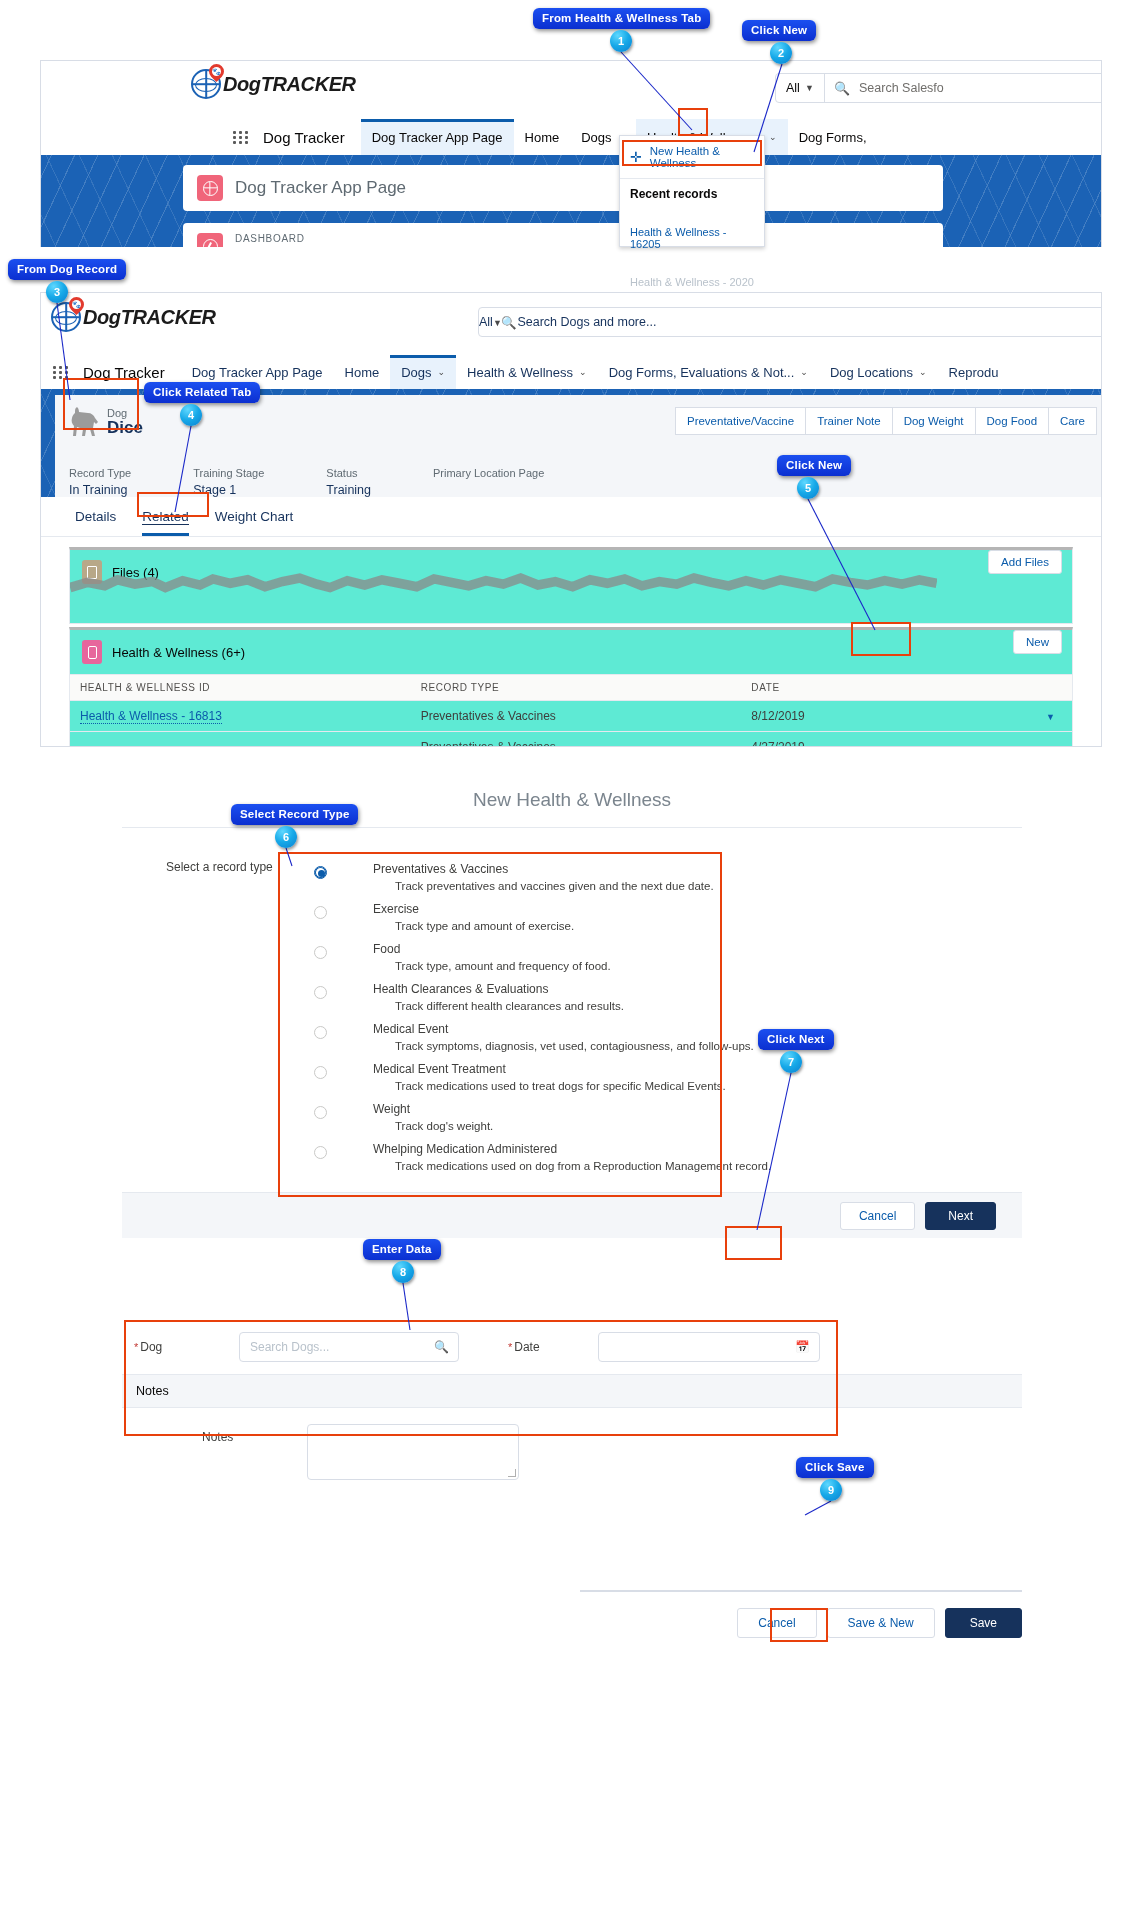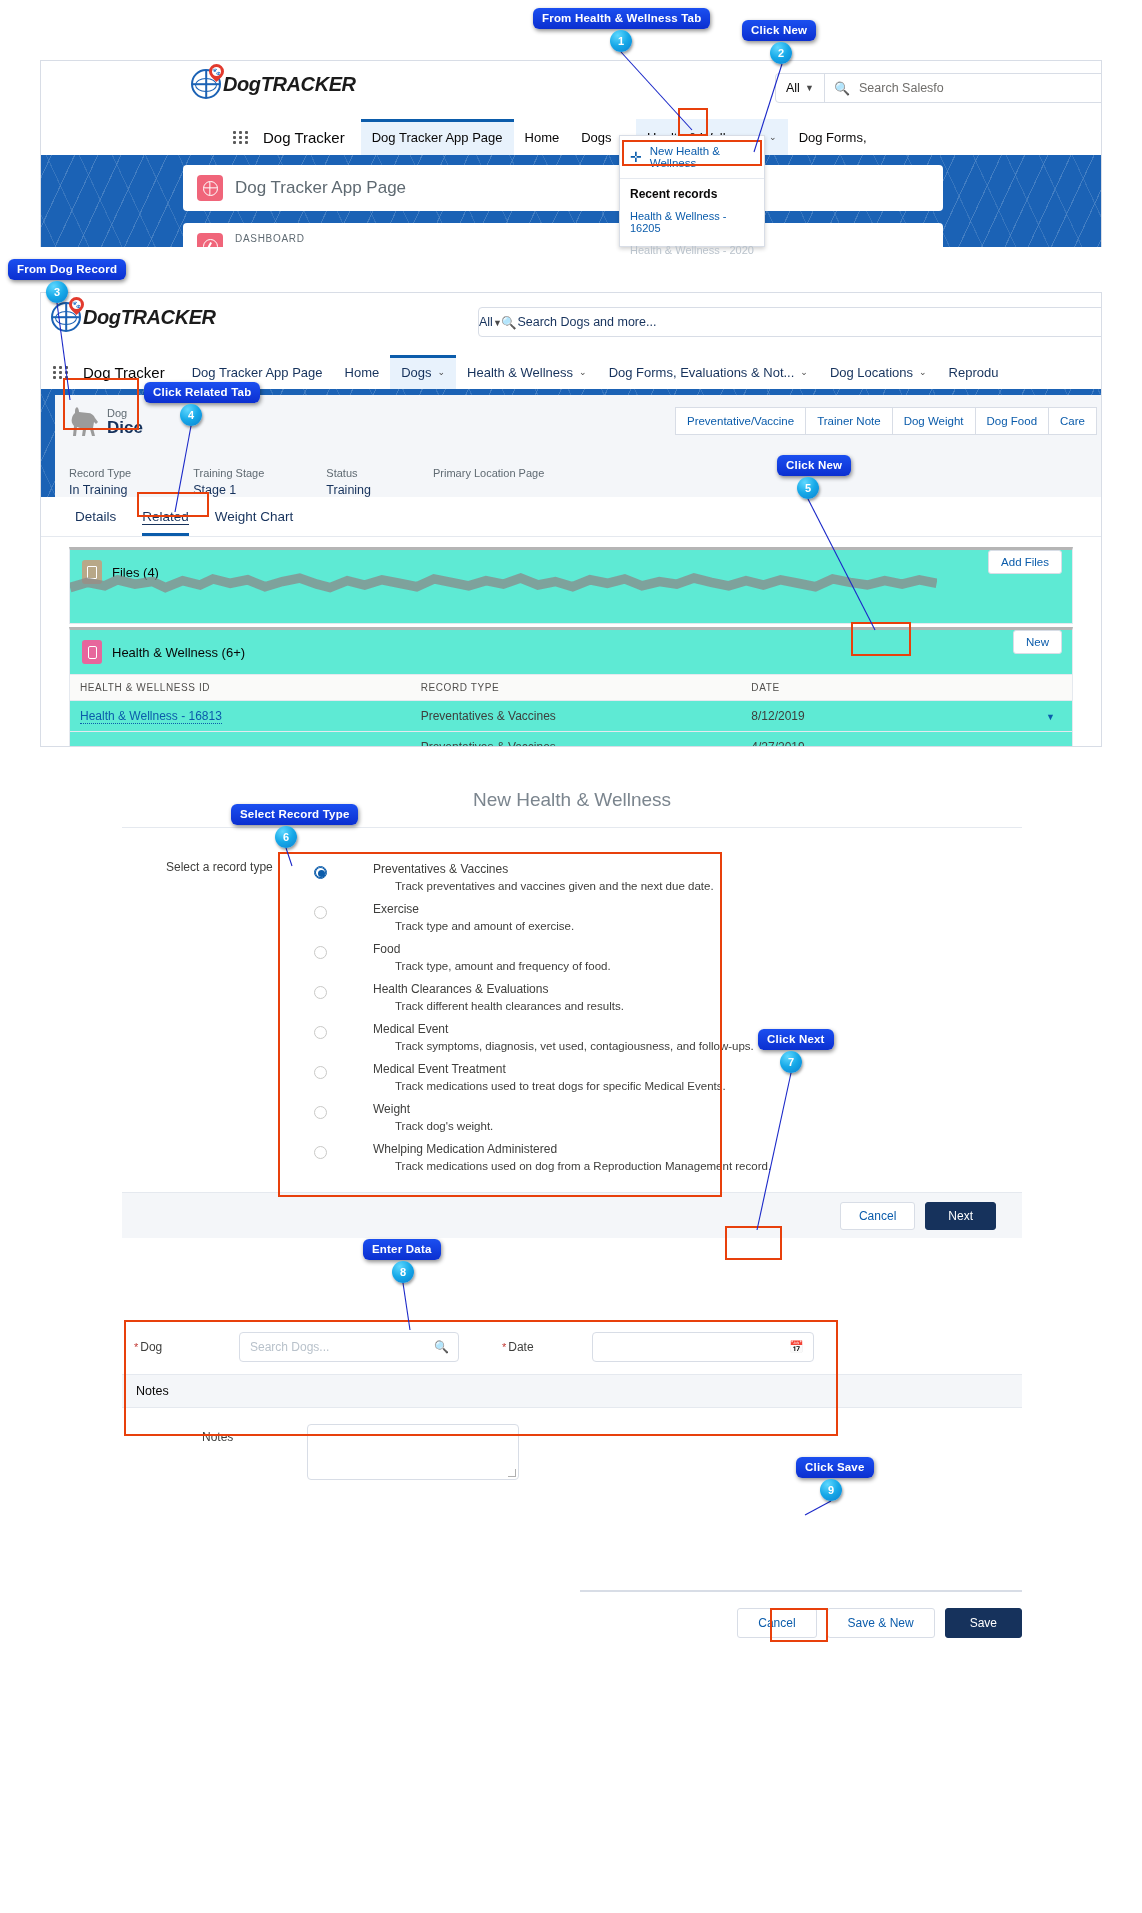--- a/index.html
+++ b/index.html
@@ -96,21 +96,21 @@
   .dtitle{font-size:15.5px;font-weight:bold;color:#16325c;margin-top:2px;}
 
   
   .ddmenu{
     position:absolute;left:619px;top:135px;width:146px;height:112px;
     background:#fff;border:1px solid #d8dde6;box-shadow:0 2px 4px rgba(0,0,0,.18);
     z-index:40;font-size:11.5px;
   }
   .ddnew{display:flex;align-items:center;gap:8px;padding:9px 10px;color:#0b5cab;border-bottom:1px solid #e5e9ef;}
   .ddrecent{padding:8px 10px 4px;font-weight:bold;color:#080707;font-size:12px;}
-  .ddrow{padding:5px 10px;color:#0b5cab;font-size:11px;}
+  .ddrow{padding:5px 10px;color:#0b5cab;font-size:11px;margin-top:16px;}
   .ddrow.fade{color:#b9c2cb;}
 
   
   #shot2{
     left:40px; top:292px; width:1062px; height:455px;
     border:1px solid #d8dde6; background:#fff; overflow:hidden;
   }
   .s2head{position:relative;height:62px;}
   .s2logo{position:absolute;left:10px;top:9px;display:flex;align-items:center;}
   .s2search{
@@ -565,21 +565,21 @@
 
 <div class="panel" id="shot4">
   <div class="frow">
     <div class="fld" style="width:350px;">
       <div class="fname"><span class="req">*</span><span>Dog</span></div>
       <div class="inp" style="width:220px;">
         <span>Search Dogs...</span>
         <span class="ic">🔍</span>
       </div>
     </div>
-    <div class="fld" style="margin-left:18px;">
+    <div class="fld" style="margin-left:24px;">
       <div class="fname" style="width:90px;"><span class="req">*</span><span>Date</span></div>
       <div class="inp" style="width:222px;">
         <span></span>
         <span class="ic">📅</span>
       </div>
     </div>
   </div>
   <div class="sectionbar">Notes</div>
   <div class="notesrow">
     <div class="fname" style="width:105px;margin-left:68px;padding-top:6px;">Notes</div>

